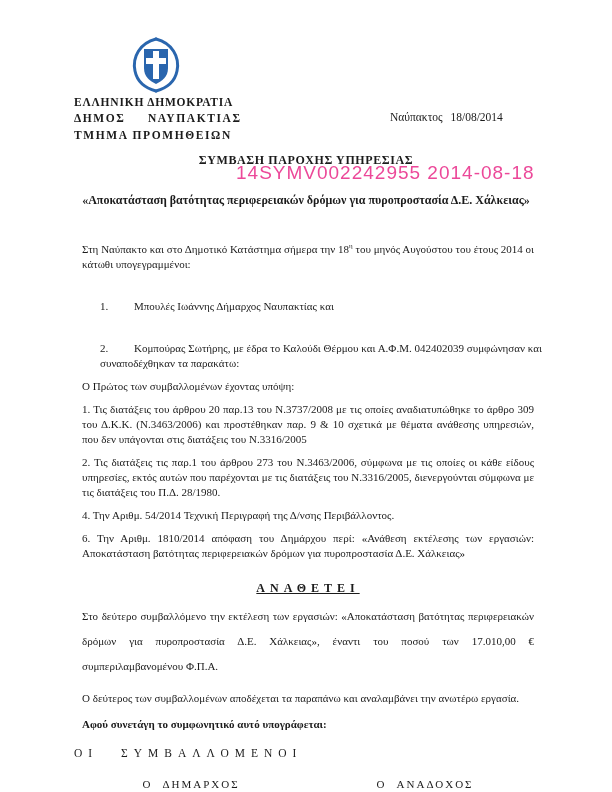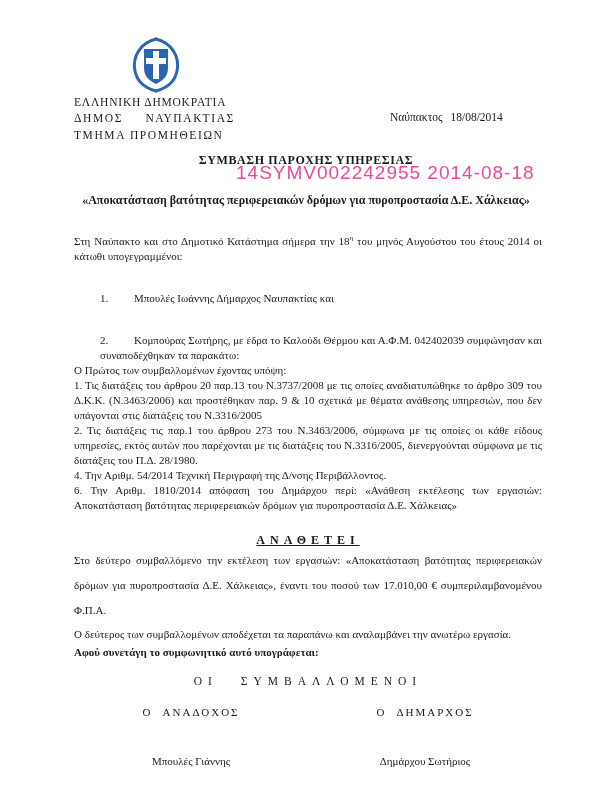--- a/index.html
+++ b/index.html
@@ -3,45 +3,45 @@
 <meta charset="utf-8">
 <style>
   html, body { margin:0; padding:0; background:#ffffff; }
   .page {
     position:relative; width:612px; height:792px; background:#ffffff;
     font-family:"Liberation Serif", serif; color:#1b1b1b; overflow:hidden;
     margin:0 auto;
   }
   
   .emblem { position:absolute; left:127px; top:36px; width:58px; height:58px; }
-  .hdr { position:absolute; left:74px; font-weight:normal; font-size:11.5px; white-space:nowrap; }
+  .hdr { position:absolute; left:74px; font-weight:bold; font-size:11.5px; white-space:nowrap; }
   .org1 { top:96px;  letter-spacing:0.8px; }
   .org2 { top:112px; letter-spacing:1.6px; word-spacing:18px; }
   .org3 { top:129px; letter-spacing:1.6px; }
   .place-date { position:absolute; left:390px; top:111px; font-size:11.5px; word-spacing:5px; }
   
   .title { position:absolute; left:0; top:153px; width:612px; text-align:center;
            font-weight:bold; font-size:12px; letter-spacing:0.6px; }
   .title .u { }
   .stamp { position:absolute; left:236px; top:162px; font-family:"Liberation Sans", sans-serif;
            font-size:19px; letter-spacing:1px; color:#ec4899; white-space:nowrap; }
   .subtitle { position:absolute; left:71px; top:192px; width:470px; text-align:center;
               font-weight:bold; font-size:12px; line-height:16.5px; }
   
   .docbody { position:absolute; left:74px; top:234px; width:468px; font-size:11px; line-height:15px; }
-  .docbody p { margin:0; }
+  .docbody p { margin:8px; }
   .just { text-align:justify; }
   .li { padding-left:26px;margin-top:27px; }
   .num { display:inline-block; width:34px; }
   .assigns { margin-top:20px; text-align:center; font-weight:bold; font-size:12px; }
   .assigns .u { text-decoration:underline; letter-spacing:5px;margin-top:47px; }
   .spaced  { margin-top:12px; line-height:25px; }
   .spaced2 { margin-top:6px;  line-height:22px; }
   .closing { margin-top:8px; margin-left:14px; font-weight:bold; }
-  .parties { margin-top:14px; text-align:center; font-size:11.5px; letter-spacing:6px; word-spacing:14px; }
+  .parties { margin-top:14px; font-size:11.5px; letter-spacing:6px; word-spacing:14px; }
   .sig-row { display:flex; }
   .roles { margin-top:16px; letter-spacing:2px; word-spacing:6px; }
   .names { margin-top:34px; }
   .sig-col { width:50%; text-align:center; }
   sup { font-size:7px; vertical-align:super; line-height:0; }
   b { font-weight:normal; }
 </style>
 </head>
 <body>
 
@@ -90,22 +90,22 @@
 
     <p class="just spaced"><span>Στο δεύτερο συμβαλλόμενο την εκτέλεση των εργασιών: «Αποκατάσταση βατότητας περιφερειακών δρόμων για πυροπροστασία Δ.Ε. Χάλκειας», έναντι του ποσού των </span><b>17.010,00 €</b><span> συμπεριλαμβανομένου Φ.Π.Α.</span></p>
 
     <p class="just spaced2">Ο δεύτερος των συμβαλλομένων αποδέχεται τα παραπάνω και αναλαμβάνει την ανωτέρω εργασία.</p>
 
     <p class="closing">Αφού συνετάγη το συμφωνητικό αυτό υπογράφεται:</p>
 
     <div class="parties">ΟΙ ΣΥΜΒΑΛΛΟΜΕΝΟΙ</div>
 
     <div class="sig-row roles">
+      <div class="sig-col">Ο ΔΗΜΑΡΧΟΣ</div>
       <div class="sig-col">Ο ΑΝΑΔΟΧΟΣ</div>
-      <div class="sig-col">Ο ΔΗΜΑΡΧΟΣ</div>
     </div>
 
     <div class="sig-row names">
       <div class="sig-col">Μπουλές Γιάννης</div>
       <div class="sig-col">Δημάρχου Σωτήριος</div>
     </div>
 
   </div>
 </div>
 

